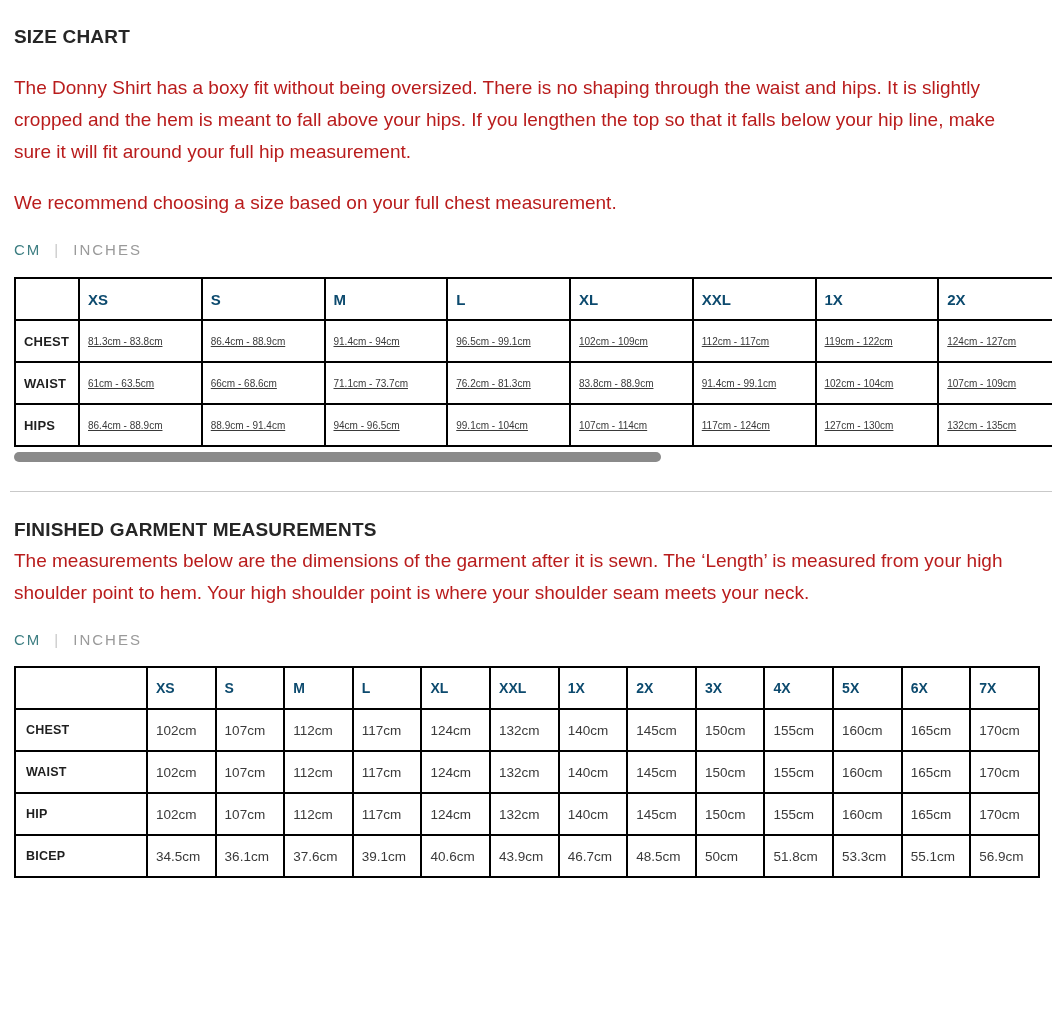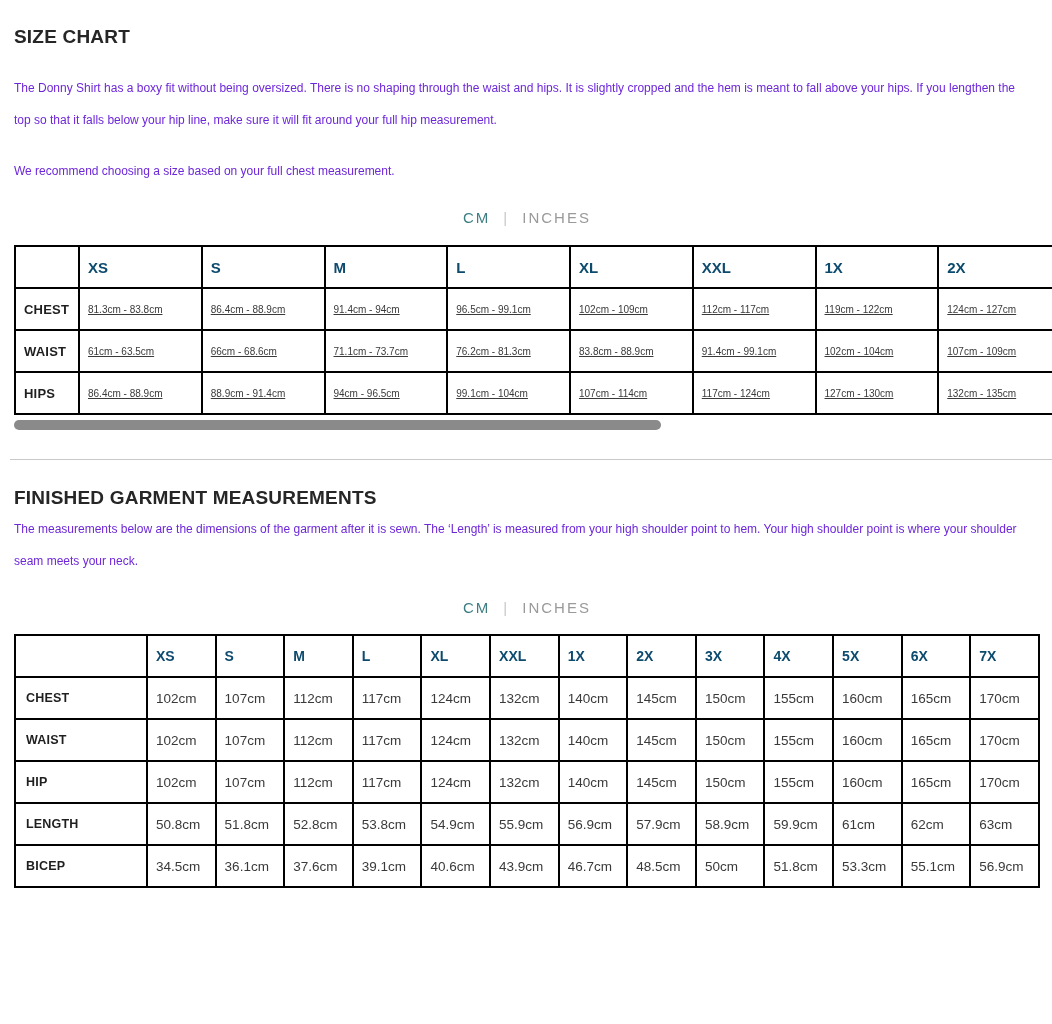--- a/index.html
+++ b/index.html
@@ -16,31 +16,30 @@
     line-height: 22px;
     font-weight: bold;
     color: #262626;
     letter-spacing: 0.2px;
     margin: 0;
   }
   h2.first-heading { margin-top: 26px; }
   h2.second-heading { margin-top: 27px; }
 
   p.body-text {
-    font-size: 12px;
+    font-size: 19px;
     line-height: 32px;
-    color: #6d28d9;
+    color: #b91c1c;
     margin: 19px 12px 0 0;
   }
   p.first-para { margin-top: 24px; }
   p.under-heading { margin-top: 4px; }
 
   .unit-toggle {
     display: flex;
-    justify-content: center;
     align-items: center;
     gap: 13px;
     margin-top: 19px;
     font-size: 15px;
     line-height: 24px;
     letter-spacing: 2px;
   }
   .toggle-table1 { margin-top: 19px; }
   .toggle-table2 { margin-top: 19px; }
   .unit-cm { color: #3d7e82; cursor: pointer; }
@@ -288,36 +287,20 @@
           <td>132cm</td>
           <td>140cm</td>
           <td>145cm</td>
           <td>150cm</td>
           <td>155cm</td>
           <td>160cm</td>
           <td>165cm</td>
           <td>170cm</td>
         </tr>
         <tr>
-          <th class="row-label">LENGTH</th>
-          <td>50.8cm</td>
-          <td>51.8cm</td>
-          <td>52.8cm</td>
-          <td>53.8cm</td>
-          <td>54.9cm</td>
-          <td>55.9cm</td>
-          <td>56.9cm</td>
-          <td>57.9cm</td>
-          <td>58.9cm</td>
-          <td>59.9cm</td>
-          <td>61cm</td>
-          <td>62cm</td>
-          <td>63cm</td>
-        </tr>
-        <tr>
           <th class="row-label">BICEP</th>
           <td>34.5cm</td>
           <td>36.1cm</td>
           <td>37.6cm</td>
           <td>39.1cm</td>
           <td>40.6cm</td>
           <td>43.9cm</td>
           <td>46.7cm</td>
           <td>48.5cm</td>
           <td>50cm</td>

